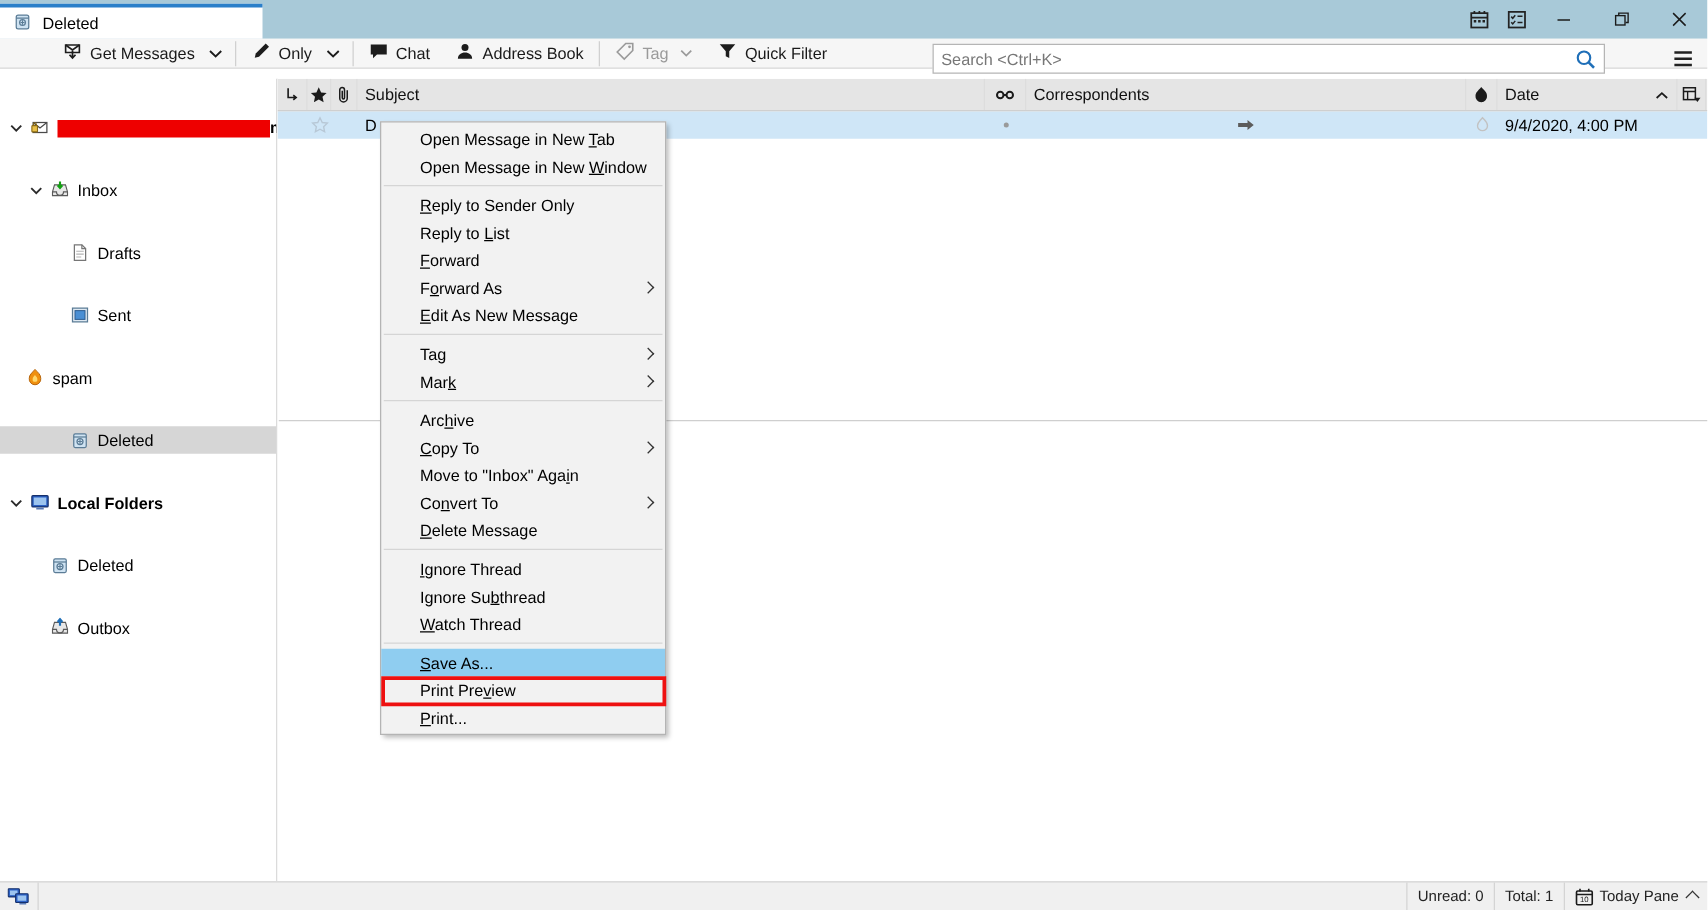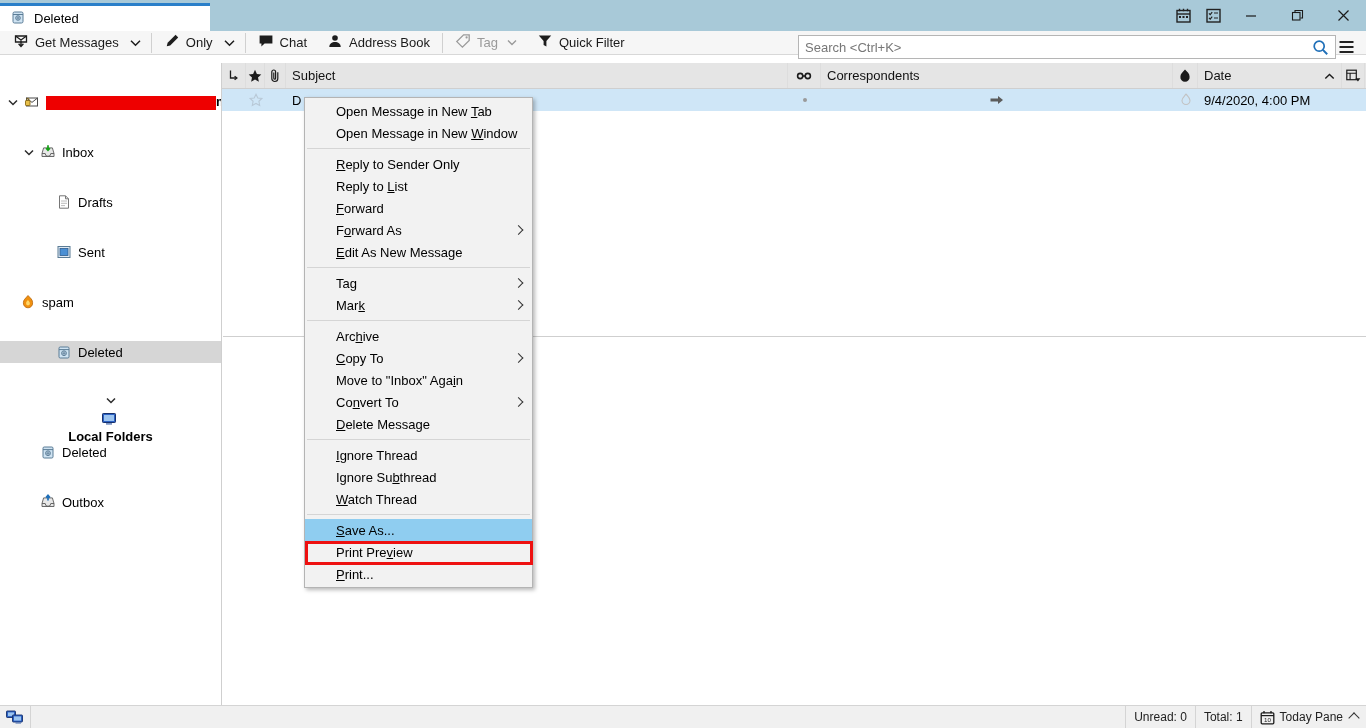--- a/index.html
+++ b/index.html
@@ -73,20 +73,21 @@
   
   .toolbar {
     position: absolute;
     left: 0; top: 31px;
     width: 1366px; height: 24px;
     background: #f6f6f6;
     border-bottom: 1px solid #d8d8d8;
     box-sizing: border-box;
     display: flex;
     align-items: center;
+    padding-left: 37px;
   }
   .tb-btn {
     display: flex;
     align-items: center;
     gap: 6px;
     height: 26px;
     padding: 0 7px;
     font-size: 13px;
     color: #1a1a1a;
     white-space: nowrap;
@@ -98,21 +99,21 @@
     width: 20px; height: 26px;
     border-radius: 2px;
   }
   .tb-sep {
     width: 1px; height: 20px;
     background: #d0d0d0;
     margin: 0 5px;
   }
   .search-wrap {
     position: absolute;
-    left: 798px; top: 4px;
+    left: 746px; top: 4px;
     width: 538px; height: 24px;
     background: #fff;
     border: 1px solid #b5b5b5;
     box-sizing: border-box;
     display: flex;
     align-items: center;
   }
   .search-input {
     flex: 1;
     border: none;
@@ -536,21 +537,21 @@
           <span class="ficon">
             <svg width="16" height="16" viewBox="0 0 16 16">
               <rect x="3" y="3" width="10" height="11" rx="1.2" fill="#cfe3f2" stroke="#5b7c96" stroke-width="1"></rect>
               <path d="M3 5.6h10" stroke="#5b7c96" stroke-width="1"></path>
               <circle cx="8" cy="9.2" r="2.4" fill="none" stroke="#5b7c96" stroke-width="1"></circle>
               <path d="M8 7.3v3.8M6.2 9.2h3.6" stroke="#5b7c96" stroke-width="0.9"></path>
             </svg>
           </span>
           <span class="flabel">Deleted</span>
         </div>
-        <div class="frow" style="padding-left: 4px; flex-direction: column;">
+        <div class="frow" style="padding-left: 4px;">
           <span class="ftwisty">
             <svg width="10" height="7" viewBox="0 0 10 7">
               <path d="M1 1.5l4 4 4-4" fill="none" stroke="#2b2b2b" stroke-width="1.5"></path>
             </svg>
           </span>
           <span class="ficon">
             <svg width="16" height="16" viewBox="0 0 16 16">
               <rect x="1.5" y="2.5" width="13" height="9" rx="0.8" fill="#2b61c4" stroke="#16306b" stroke-width="1"></rect>
               <rect x="3" y="4" width="10" height="6" fill="#9cc4ef"></rect>
               <path d="M5 12.2h6v1.4H5z" fill="#5a7ab5"></path>

